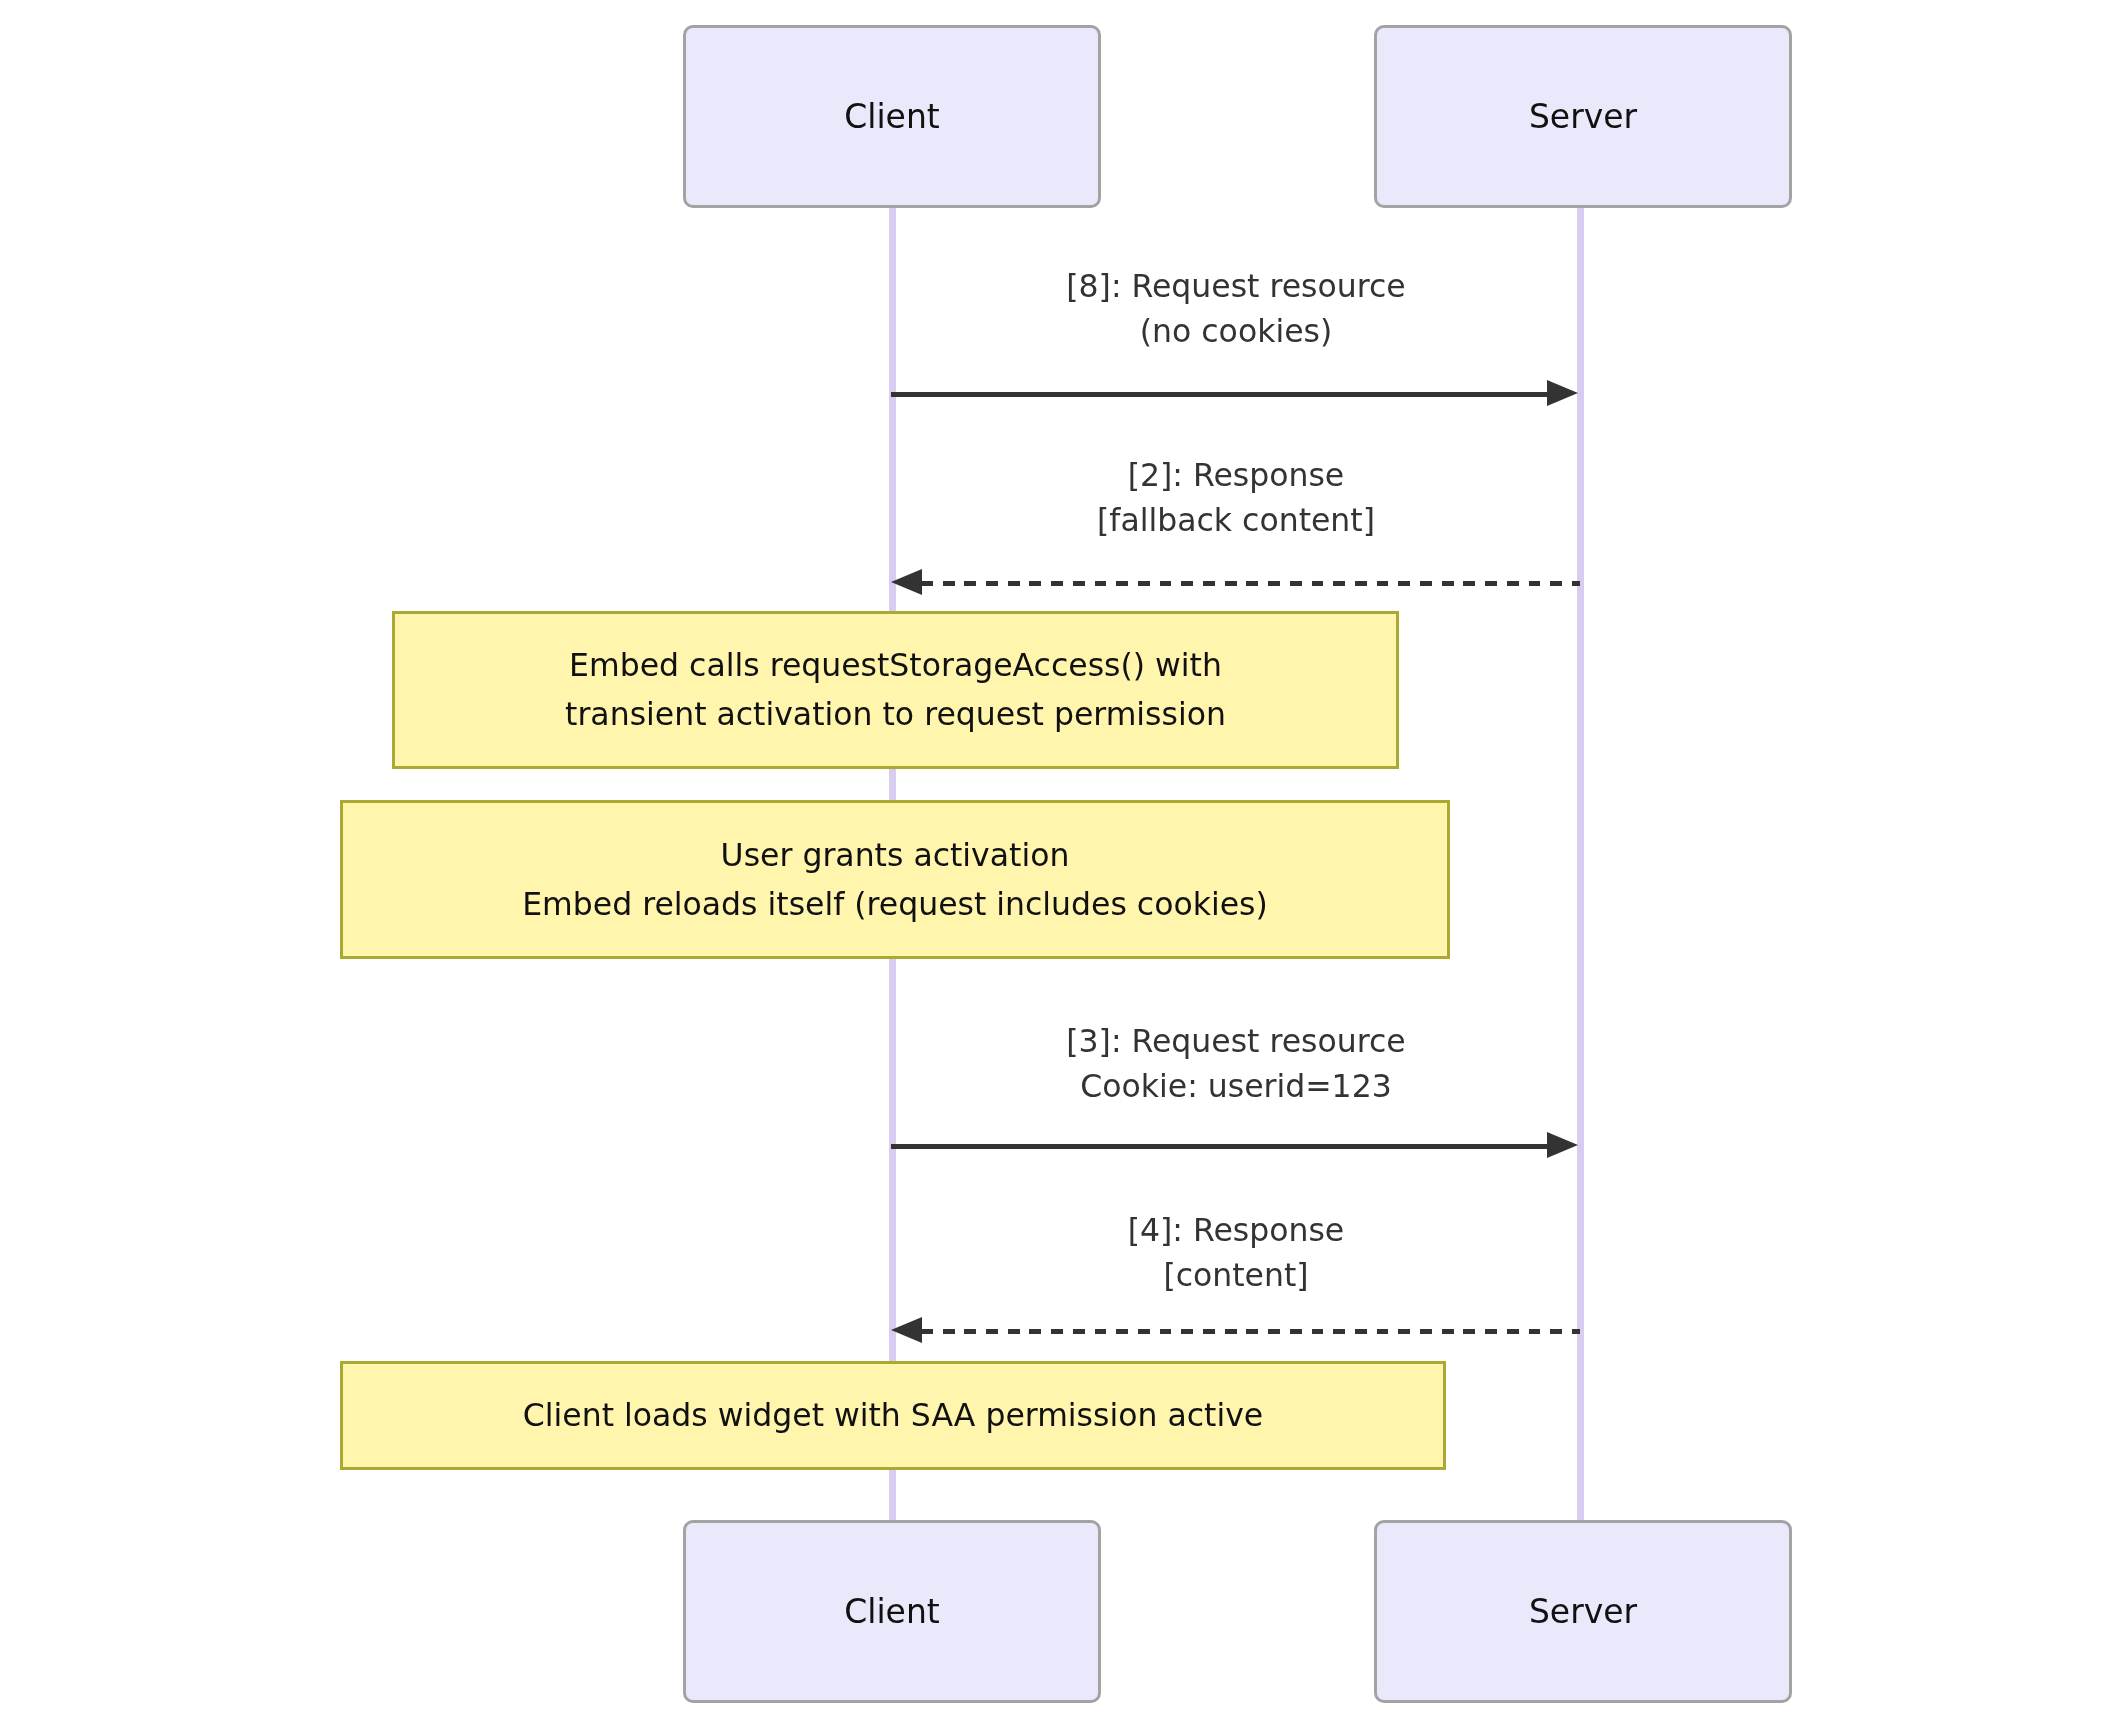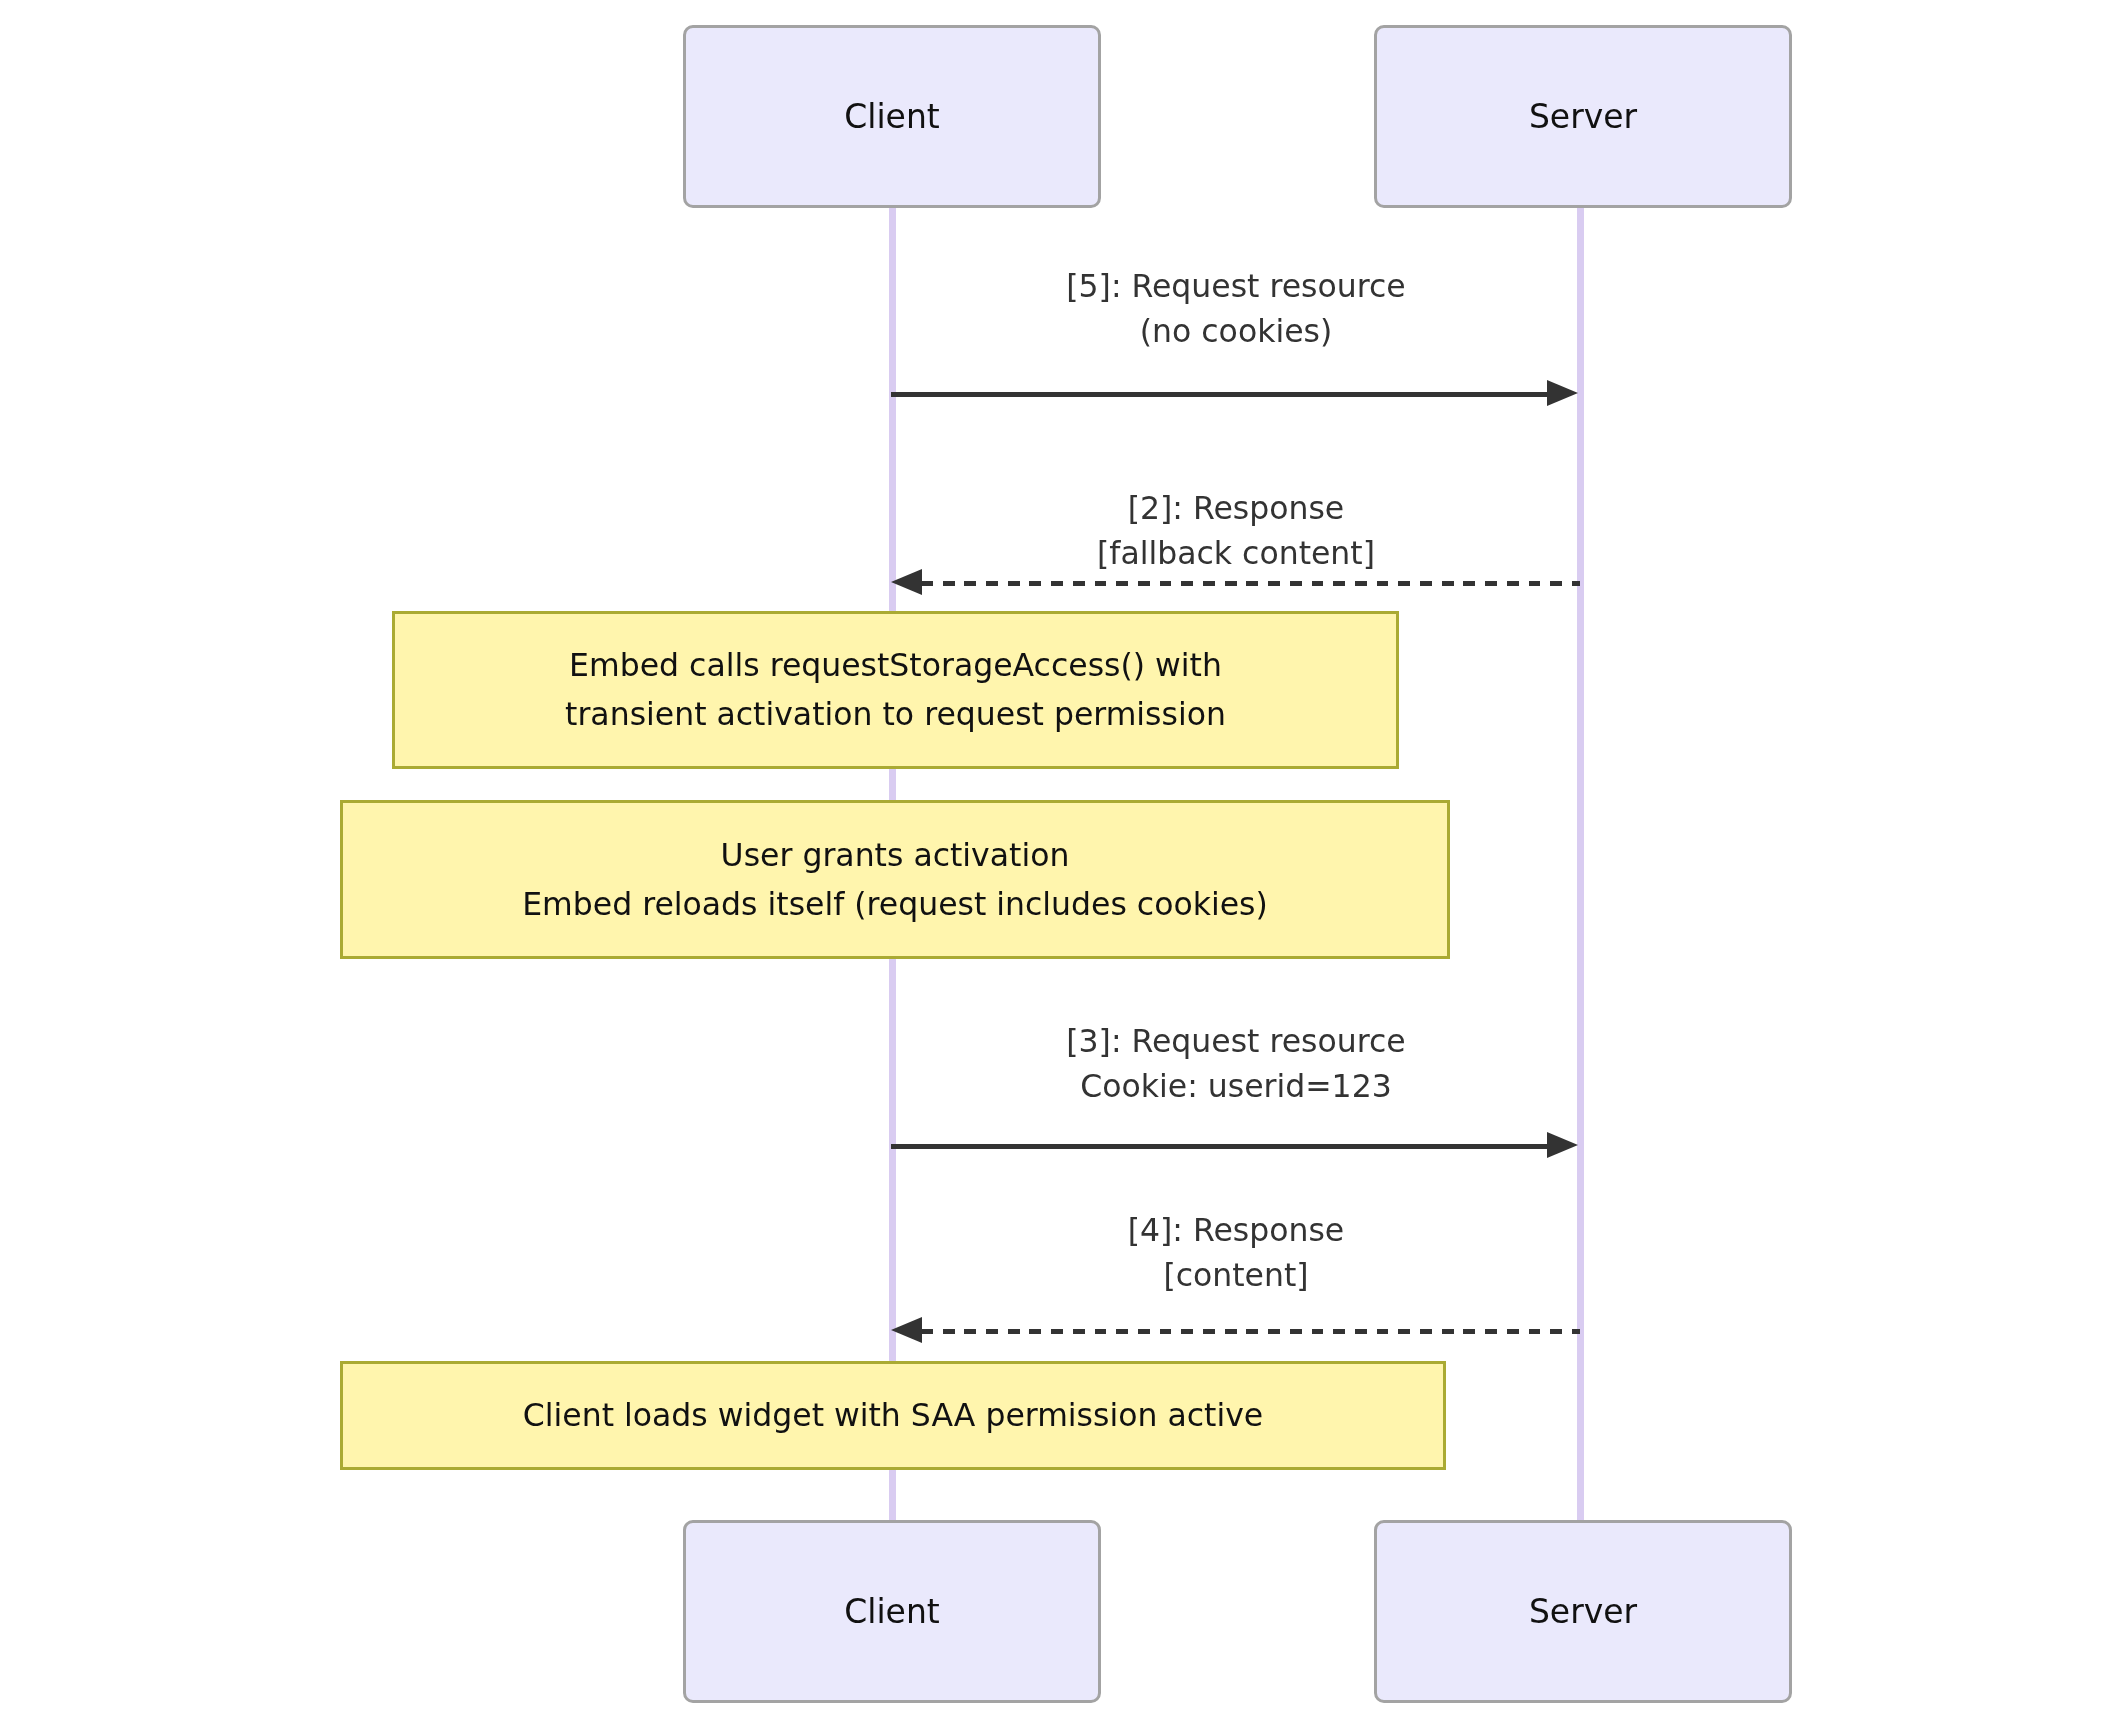--- a/index.html
+++ b/index.html
@@ -91,27 +91,27 @@
   <div class="lifeline" style="left:1577px;"></div>
 
   <div class="actor-box" style="left:683px; top:24.6px;">
     <span>Client</span>
   </div>
   <div class="actor-box" style="left:1374px; top:24.6px;">
     <span>Server</span>
   </div>
 
   <div class="msg-text" style="top:264px;">
-    <div>[5]: Request resource</div>
+    <div>[8]: Request resource</div>
     <div>(no cookies)</div>
   </div>
   <div class="arrow-line" style="left:891px; top:392px; width:660px;"></div>
   <div class="arrowhead-right" style="left:1547px; top:380px;"></div>
 
-  <div class="msg-text" style="top:453px;margin-top:33px;">
+  <div class="msg-text" style="top:453px;">
     <div>[2]: Response</div>
     <div>[fallback content]</div>
   </div>
   <div class="arrow-line dashed" style="left:921px; top:581px; width:659px;"></div>
   <div class="arrowhead-left" style="left:891px; top:569px;"></div>
 
   <div class="note" style="left:392px; top:611px; width:1007px; height:158px;">
     <div>Embed calls requestStorageAccess() with</div>
     <div>transient activation to request permission</div>
   </div>

